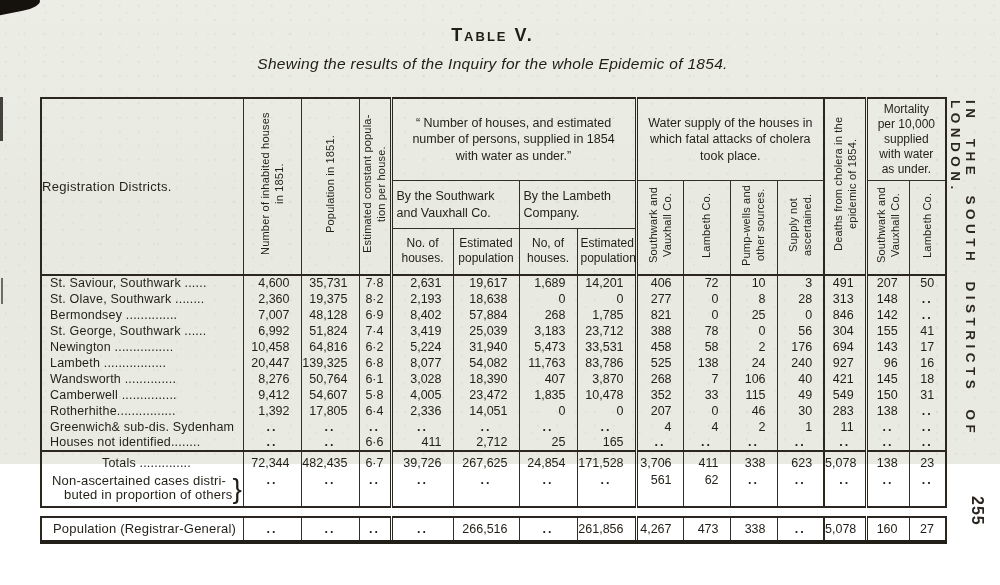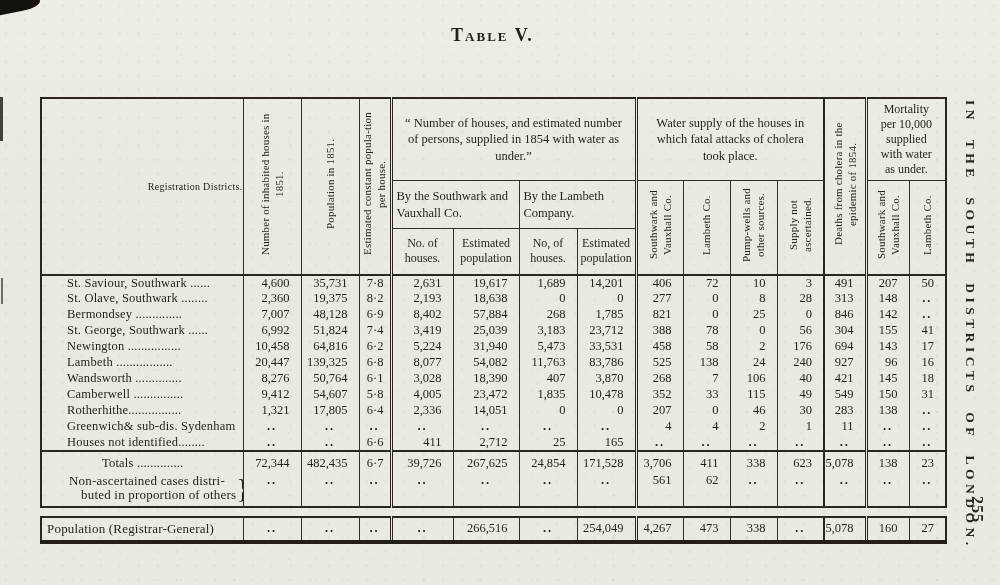--- a/index.html
+++ b/index.html
@@ -1,25 +1,25 @@
 <!DOCTYPE html>
 <html><head>
 <meta charset="utf-8">
 <style>
   * { margin:0; padding:0; box-sizing:border-box; }
   body { width:1000px; height:585px; overflow:hidden; }
   .page {
-    position:relative; width:1000px; height:585px;
+    position:relative; width:1000px; height:464px;
     background-color:#e9ebe2;
     background-image:
       radial-gradient(circle at 30% 40%, rgba(110,105,90,0.07) 1px, transparent 1.4px),
       radial-gradient(circle at 70% 62%, rgba(110,105,90,0.05) 1px, transparent 1.5px),
       linear-gradient(180deg, #eceee5 0%, #e8eae1 45%, #e9ebe2 100%);
     background-size: 19px 14px, 27px 21px, 100% 100%;
-    font-family:Liberation Serif, serif;
+    font-family:Liberation Sans, sans-serif;
     color:#211d17;
   }
   .artifact-corner { position:absolute; left:-8px; top:-5px; width:48px; height:17px;
     background:#15120e; transform:rotate(-11deg); border-radius:2px 70% 45% 2px; }
   .artifact-tick { position:absolute; left:0; top:97px; width:3px; height:44px; background:#1a1712; opacity:.8; }
   .artifact-tick2 { position:absolute; left:1px; top:278px; width:2px; height:26px; background:#1a1712; opacity:.6; }
 
   .title { text-align:center; padding-top:25px; font-size:18px; font-weight:600;
     font-variant:small-caps; letter-spacing:2px; width:985px; }
   .subtitle { text-align:center; margin-top:9px; font-style:italic; font-size:15.5px;
@@ -27,71 +27,72 @@
 
   .tbl-wrap { position:absolute; left:40px; top:97px; }
   table { border-collapse:collapse; table-layout:fixed; width:905px;
     border:2px solid #2b2620; }
   th, td { border:1px solid #332e27; font-weight:normal; color:#221e18; }
   .dbl   { border-left:3px double #2b2620 !important; }
   .thickL{ border-left:2px solid #2b2620 !important; }
 
   
   tr.h1 { height:72px; } tr.h2 { height:48px; } tr.h3 { height:46px; }
-  th.hlabel { font-size:10px; text-align:right; vertical-align:middle; letter-spacing:.3px; }
+  th.hlabel { font-size:13px; text-align:left; vertical-align:middle; letter-spacing:.3px; }
   th.grp { font-size:12.5px; text-align:center; vertical-align:middle; padding:3px 8px; line-height:1.3; }
   th.grp .grp-sm { font-size:12px; line-height:1.25; }
   th.subgrp { font-size:12.5px; text-align:left; vertical-align:middle; padding:2px 4px; line-height:1.3;margin-top:20px; }
   th.colhead { font-size:12px; text-align:center; vertical-align:middle; line-height:1.25;
     padding:2px 3px; border-bottom:2px solid #2b2620; }
   th.vcell { text-align:center; vertical-align:middle; padding:2px 0; }
   .vert { display:inline-block; writing-mode:vertical-rl; transform:rotate(180deg);
     font-size:11px; line-height:1.3; letter-spacing:.2px; white-space:normal; }
   th.v3 .vert { height:150px; }
   th.v2 .vert { height:84px; }
   thead th { border-bottom-width:1px; }
   tr.h3 th, thead tr.h2 th.vcell { border-bottom:2px solid #2b2620; }
   thead tr.h1 th.v3, thead th.hlabel { border-bottom:2px solid #2b2620; }
 
   
   tbody.data td { border-top:0; border-bottom:0; height:16px; font-size:12.5px; }
-  td.lbl { text-align:left; padding-left:25px; font-size:13px; letter-spacing:.2px; white-space:nowrap; overflow:hidden; }
+  td.lbl { text-align:left; padding-left:8px; font-size:13px; letter-spacing:.2px; white-space:nowrap; overflow:hidden; }
   td.cell { text-align:right; padding-right:11px; font-variant-numeric:tabular-nums; }
   td.cell.c-est { padding-right:6px; }
   td.cell.dots { text-align:center; padding-right:0; letter-spacing:2px; font-weight:bold; }
   tr.totals-row td { border-top:2px solid #2b2620; height:22px; padding-top:2px; }
   td.totals-lbl { padding-left:60px; }
   tr.nonasc-row td { height:34px; vertical-align:top; }
   td.nonasc-lbl { padding-top:1px; }
   .na-flex { display:flex; align-items:center; }
   .na-lines { flex:1; }
   .na-line1 { font-size:13px; line-height:1.15; padding-left:2px; }
   .na-line2 { font-size:13px; line-height:1.15; padding-left:14px; }
   .brace { font-size:28px; font-weight:300; line-height:.9; padding-right:1px; }
 
   .spacer { height:8px; }
   table.reg { border-top:2px solid #2b2620; border-bottom:4px solid #221e18; }
   table.reg td { height:25px; font-size:13px; border-top:0; border-bottom:0; }
-  table.reg td.lbl { padding-left:5px; }
+  table.reg td.lbl { padding-left:11px; }
   table.reg td.cell { font-size:12.5px; }
 
   .margin-text { position:absolute; right:22px; top:100px; writing-mode:vertical-rl;
     font-size:13.5px; font-weight:bold; letter-spacing:4.5px; word-spacing:8px; color:#2b2620; }
   .page-number { position:absolute; right:14px; top:496px; writing-mode:vertical-rl;
     font-size:16px; font-weight:bold; letter-spacing:1px; color:#2b2620; }
 </style>
 </head>
 <body>
 
 <div class="page">
   <div class="artifact-corner"></div>
   <div class="artifact-tick"></div>
   <div class="artifact-tick2"></div>
 
   <div class="title">Table V.</div>
+  <div class="subtitle">Shewing the results of the Inquiry for the whole Epidemic of 1854.</div>
 
   <div class="tbl-wrap">
     <table class="main">
       <colgroup>
         <col style="width:202px">
           <col style="width:58px">
           <col style="width:58px">
           <col style="width:32px">
         <col style="width:62px">
           <col style="width:66px">
@@ -283,21 +284,21 @@
             <td class="cell dbl">352</td>
             <td class="cell">33</td>
             <td class="cell">115</td>
             <td class="cell">49</td>
             <td class="cell thickL">549</td>
             <td class="cell dbl">150</td>
             <td class="cell">31</td>
           </tr>
           <tr class="district-row">
             <td class="lbl">Rotherhithe................</td>
-            <td class="cell">1,321</td>
+            <td class="cell">1,392</td>
             <td class="cell">17,805</td>
             <td class="cell c-est">6·4</td>
             <td class="cell dbl">2,336</td>
             <td class="cell">14,051</td>
             <td class="cell">0</td>
             <td class="cell">0</td>
             <td class="cell dbl">207</td>
             <td class="cell">0</td>
             <td class="cell">46</td>
             <td class="cell">30</td>
@@ -406,21 +407,21 @@
       </colgroup>
       <tbody class="data" id="reg-rows">
           <tr class="reg-row">
             <td class="lbl">Population (Registrar-General)</td>
             <td class="cell  dots">..</td>
             <td class="cell  dots">..</td>
             <td class="cell c-est dots">..</td>
             <td class="cell dbl dots">..</td>
             <td class="cell">266,516</td>
             <td class="cell  dots">..</td>
-            <td class="cell">254,049</td>
+            <td class="cell">261,856</td>
             <td class="cell dbl">4,267</td>
             <td class="cell">473</td>
             <td class="cell">338</td>
             <td class="cell  dots">..</td>
             <td class="cell thickL">5,078</td>
             <td class="cell dbl">160</td>
             <td class="cell">27</td>
           </tr>
         </tbody>
     </table>

